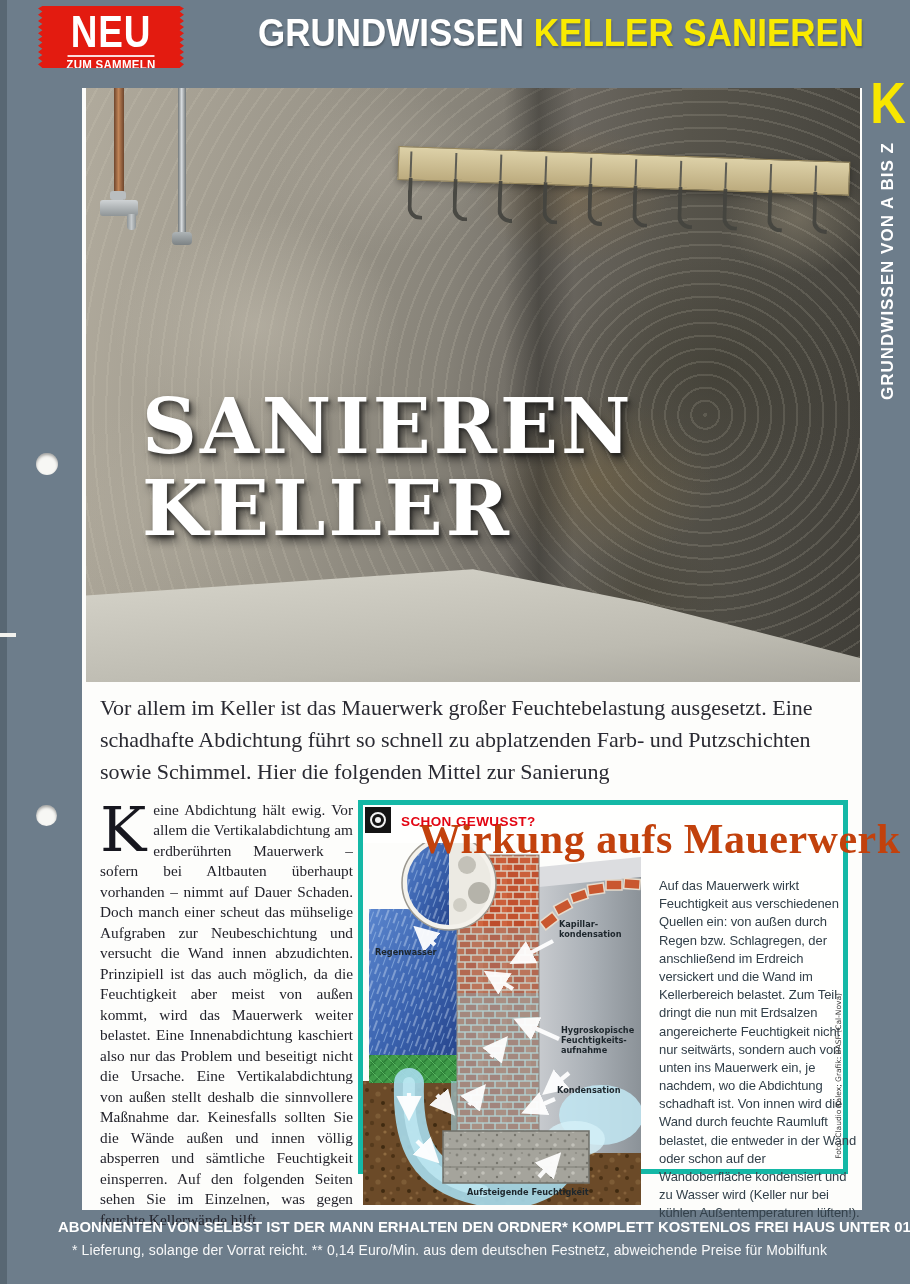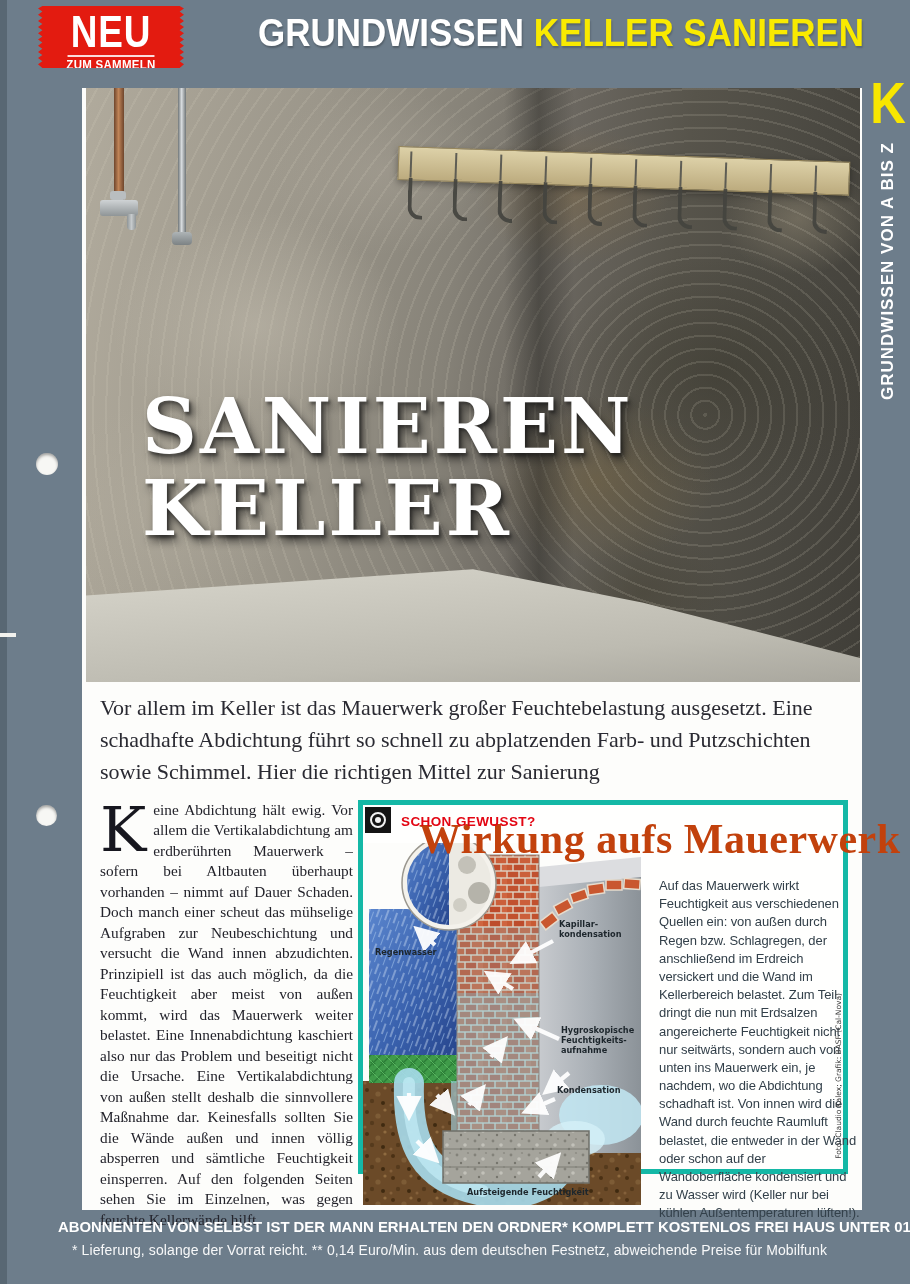--- a/index.html
+++ b/index.html
@@ -146,21 +146,21 @@
         <span class="hook" style="left:325px"></span>
         <span class="hook" style="left:370px"></span>
         <span class="hook" style="left:415px"></span>
       </div>
       <div class="hero-title">
         <span class="hero-line">SANIEREN</span>
         <span class="hero-line">KELLER</span>
       </div>
     </figure>
 
-    <p class="intro">Vor allem im Keller ist das Mauerwerk großer Feuchtebelastung ausgesetzt. Eine schadhafte Abdichtung führt so schnell zu abplatzenden Farb- und Putzschichten sowie Schimmel. Hier die richtigen Mittel zur Sanierung</p>
+    <p class="intro">Vor allem im Keller ist das Mauerwerk großer Feuchtebelastung ausgesetzt. Eine schadhafte Abdichtung führt so schnell zu abplatzenden Farb- und Putzschichten sowie Schimmel. Hier die folgenden Mittel zur Sanierung</p>
 
     <section class="article">
       <span class="dropcap">K</span><span>eine Abdichtung hält ewig. Vor allem die Vertikalabdichtung am erdberührten Mauerwerk – sofern bei Altbauten überhaupt vorhanden – nimmt auf Dauer Schaden. Doch manch einer scheut das mühselige Aufgraben zur Neubeschichtung und versucht die Wand innen abzudichten. Prinzipiell ist das auch möglich, da die Feuchtigkeit aber meist von außen kommt, wird das Mauerwerk weiter belastet. Eine Innenabdichtung kaschiert also nur das Problem und beseitigt nicht die Ursache. Eine Vertikalabdichtung von außen stellt deshalb die sinnvollere Maßnahme dar. Keinesfalls sollten Sie die Wände außen und innen völlig absperren und sämtliche Feuchtigkeit einsperren. Auf den folgenden Seiten sehen Sie im Einzelnen, was gegen feuchte Kellerwände hilft.</span>
     </section>
 
     <section class="infobox">
       <div class="kicker-icon"></div>
       <div class="kicker">SCHON GEWUSST?</div>
       <h2 class="ib-heading">Wirkung aufs Mauerwerk</h2>
 

